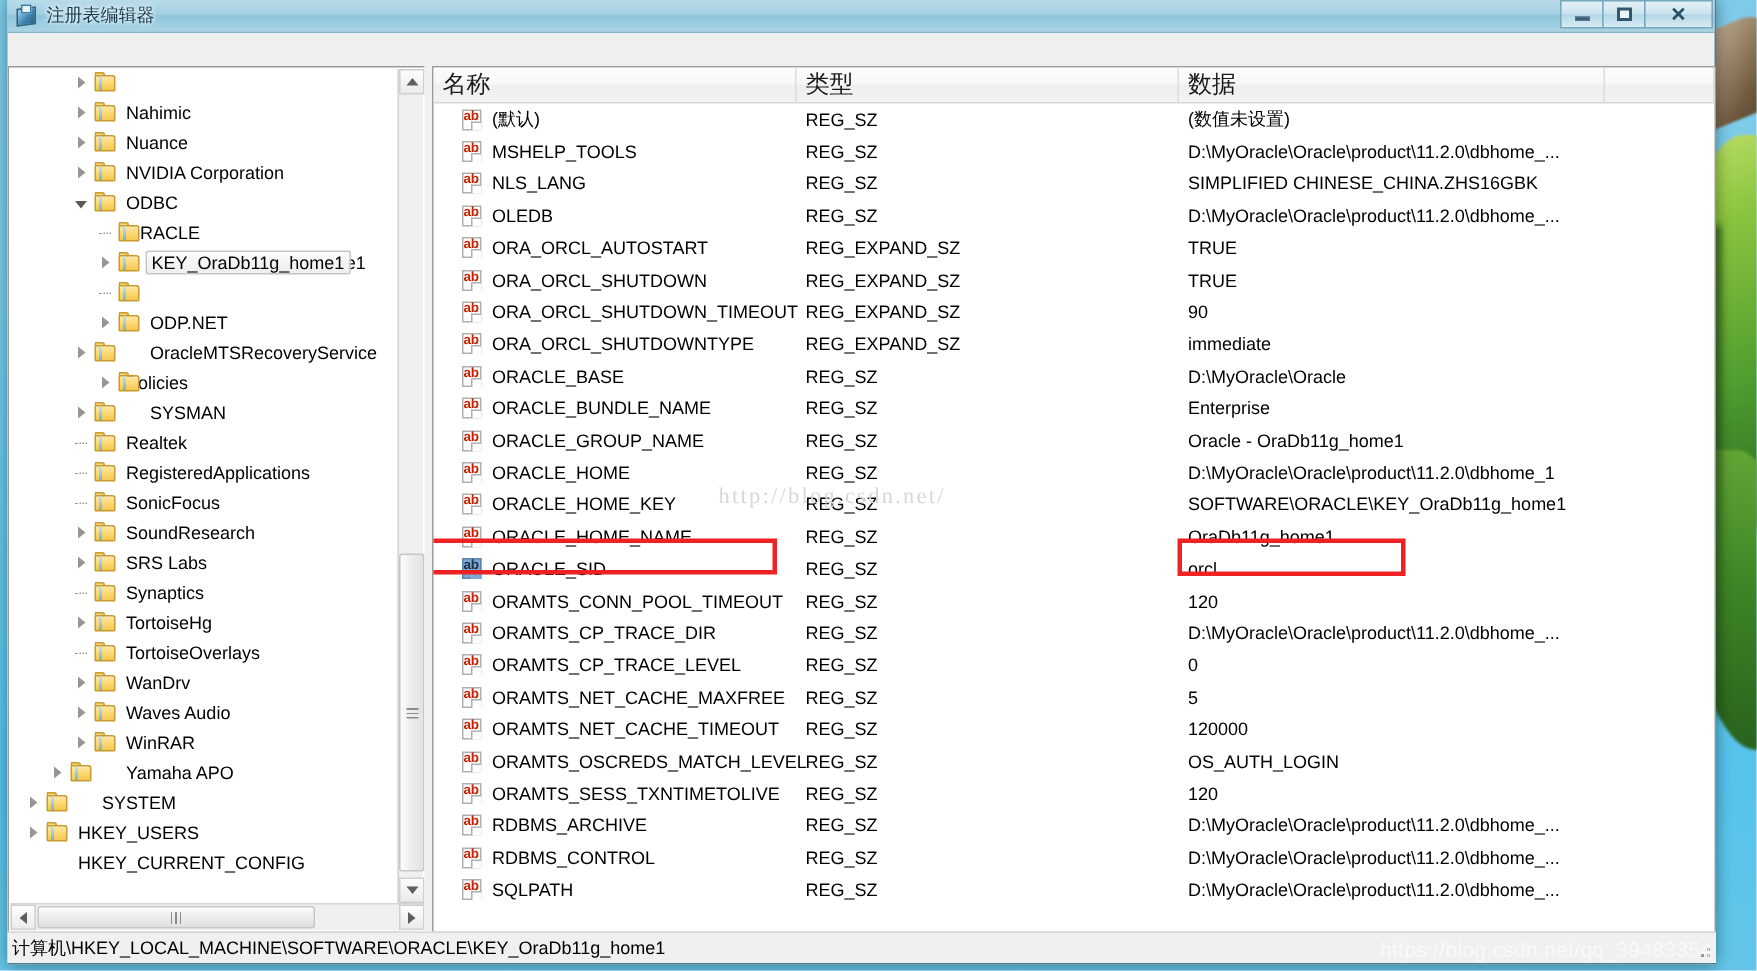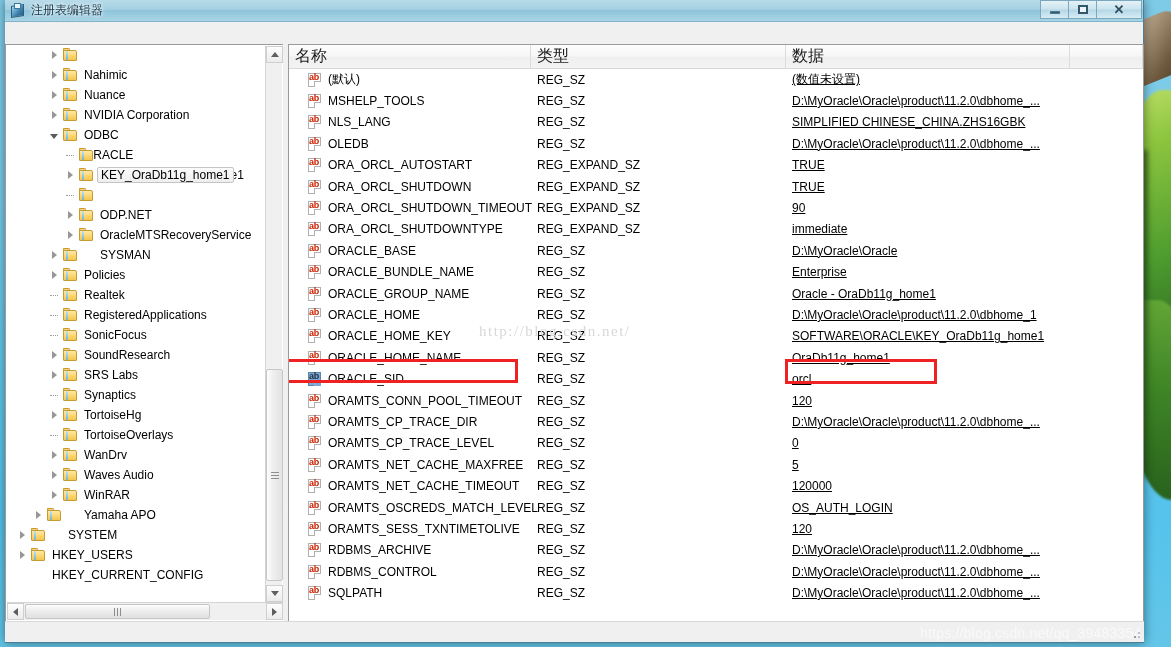--- a/index.html
+++ b/index.html
@@ -291,21 +291,21 @@
 
   #list-rows { position: relative; }
   .lrow {
     display: flex; align-items: center;
     height: 21.4px;
     font-size: 12px; color: #000;
     white-space: nowrap;
   }
   .lrow .c-name { width: 242px; display: flex; align-items: center; padding-left: 19px; }
   .lrow .c-type { width: 255px; padding-left: 6px; }
-  .lrow .c-data { width: 284px; padding-left: 6px; overflow: hidden; text-overflow: ellipsis; text-decoration: underline; }
+  .lrow .c-data { width: 284px; padding-left: 6px; overflow: hidden; text-overflow: ellipsis; }
 
   
   .abicon {
     position: relative;
     width: 15px; height: 14px; flex: none; margin-right: 5px;
   }
   .abicon .page {
     position: absolute; left: 0; top: 0;
     width: 13px; height: 14px;
     background: #fff;
@@ -522,42 +522,42 @@
               <div class="tri"></div>
             </div>
             <div class="folder">
               <div class="ft"></div>
               <div class="fb"></div>
               <div class="fs"></div>
             </div>
             <span class="tlabel">OracleMTSRecoveryService</span>
           </div>
           <div class="tnode">
+            <div style="width: 40px; flex: 0 0 auto;"></div>
+            <div class="exp">
+              <div class="tri"></div>
+            </div>
+            <div class="folder">
+              <div class="ft"></div>
+              <div class="fb"></div>
+              <div class="fs"></div>
+            </div>
+            <span class="tlabel">Policies</span>
+          </div>
+          <div class="tnode">
             <div style="width: 56px; flex: 0 0 auto;"></div>
             <div class="exp">
               <div class="tri"></div>
             </div>
             <div class="folder">
               <div class="ft"></div>
               <div class="fb"></div>
               <div class="fs"></div>
             </div>
             <span class="tlabel">SYSMAN</span>
-          </div>
-          <div class="tnode">
-            <div style="width: 40px; flex: 0 0 auto;"></div>
-            <div class="exp">
-              <div class="tri"></div>
-            </div>
-            <div class="folder">
-              <div class="ft"></div>
-              <div class="fb"></div>
-              <div class="fs"></div>
-            </div>
-            <span class="tlabel">Policies</span>
           </div>
           <div class="tnode">
             <div style="width: 40px; flex: 0 0 auto;"></div>
             <div class="exp">
               <div class="tri"></div>
             </div>
             <div class="folder">
               <div class="ft"></div>
               <div class="fb"></div>
               <div class="fs"></div>
@@ -1073,17 +1073,18 @@
         </div>
 
       <div id="wm-list">http://blog.csdn.net/</div>
 
       <div class="redbox" id="redbox-name"></div>
       <div class="redbox" id="redbox-data"></div>
     </div>
   </div>
 
   <div id="statusbar">
+    <span>计算机\HKEY_LOCAL_MACHINE\SOFTWARE\ORACLE\KEY_OraDb11g_home1</span>
     <div id="status-grip"></div>
   </div>
 </div>
 
 <div id="wm-status">https://blog.csdn.net/qq_39483354</div>
 
 </body></html>

